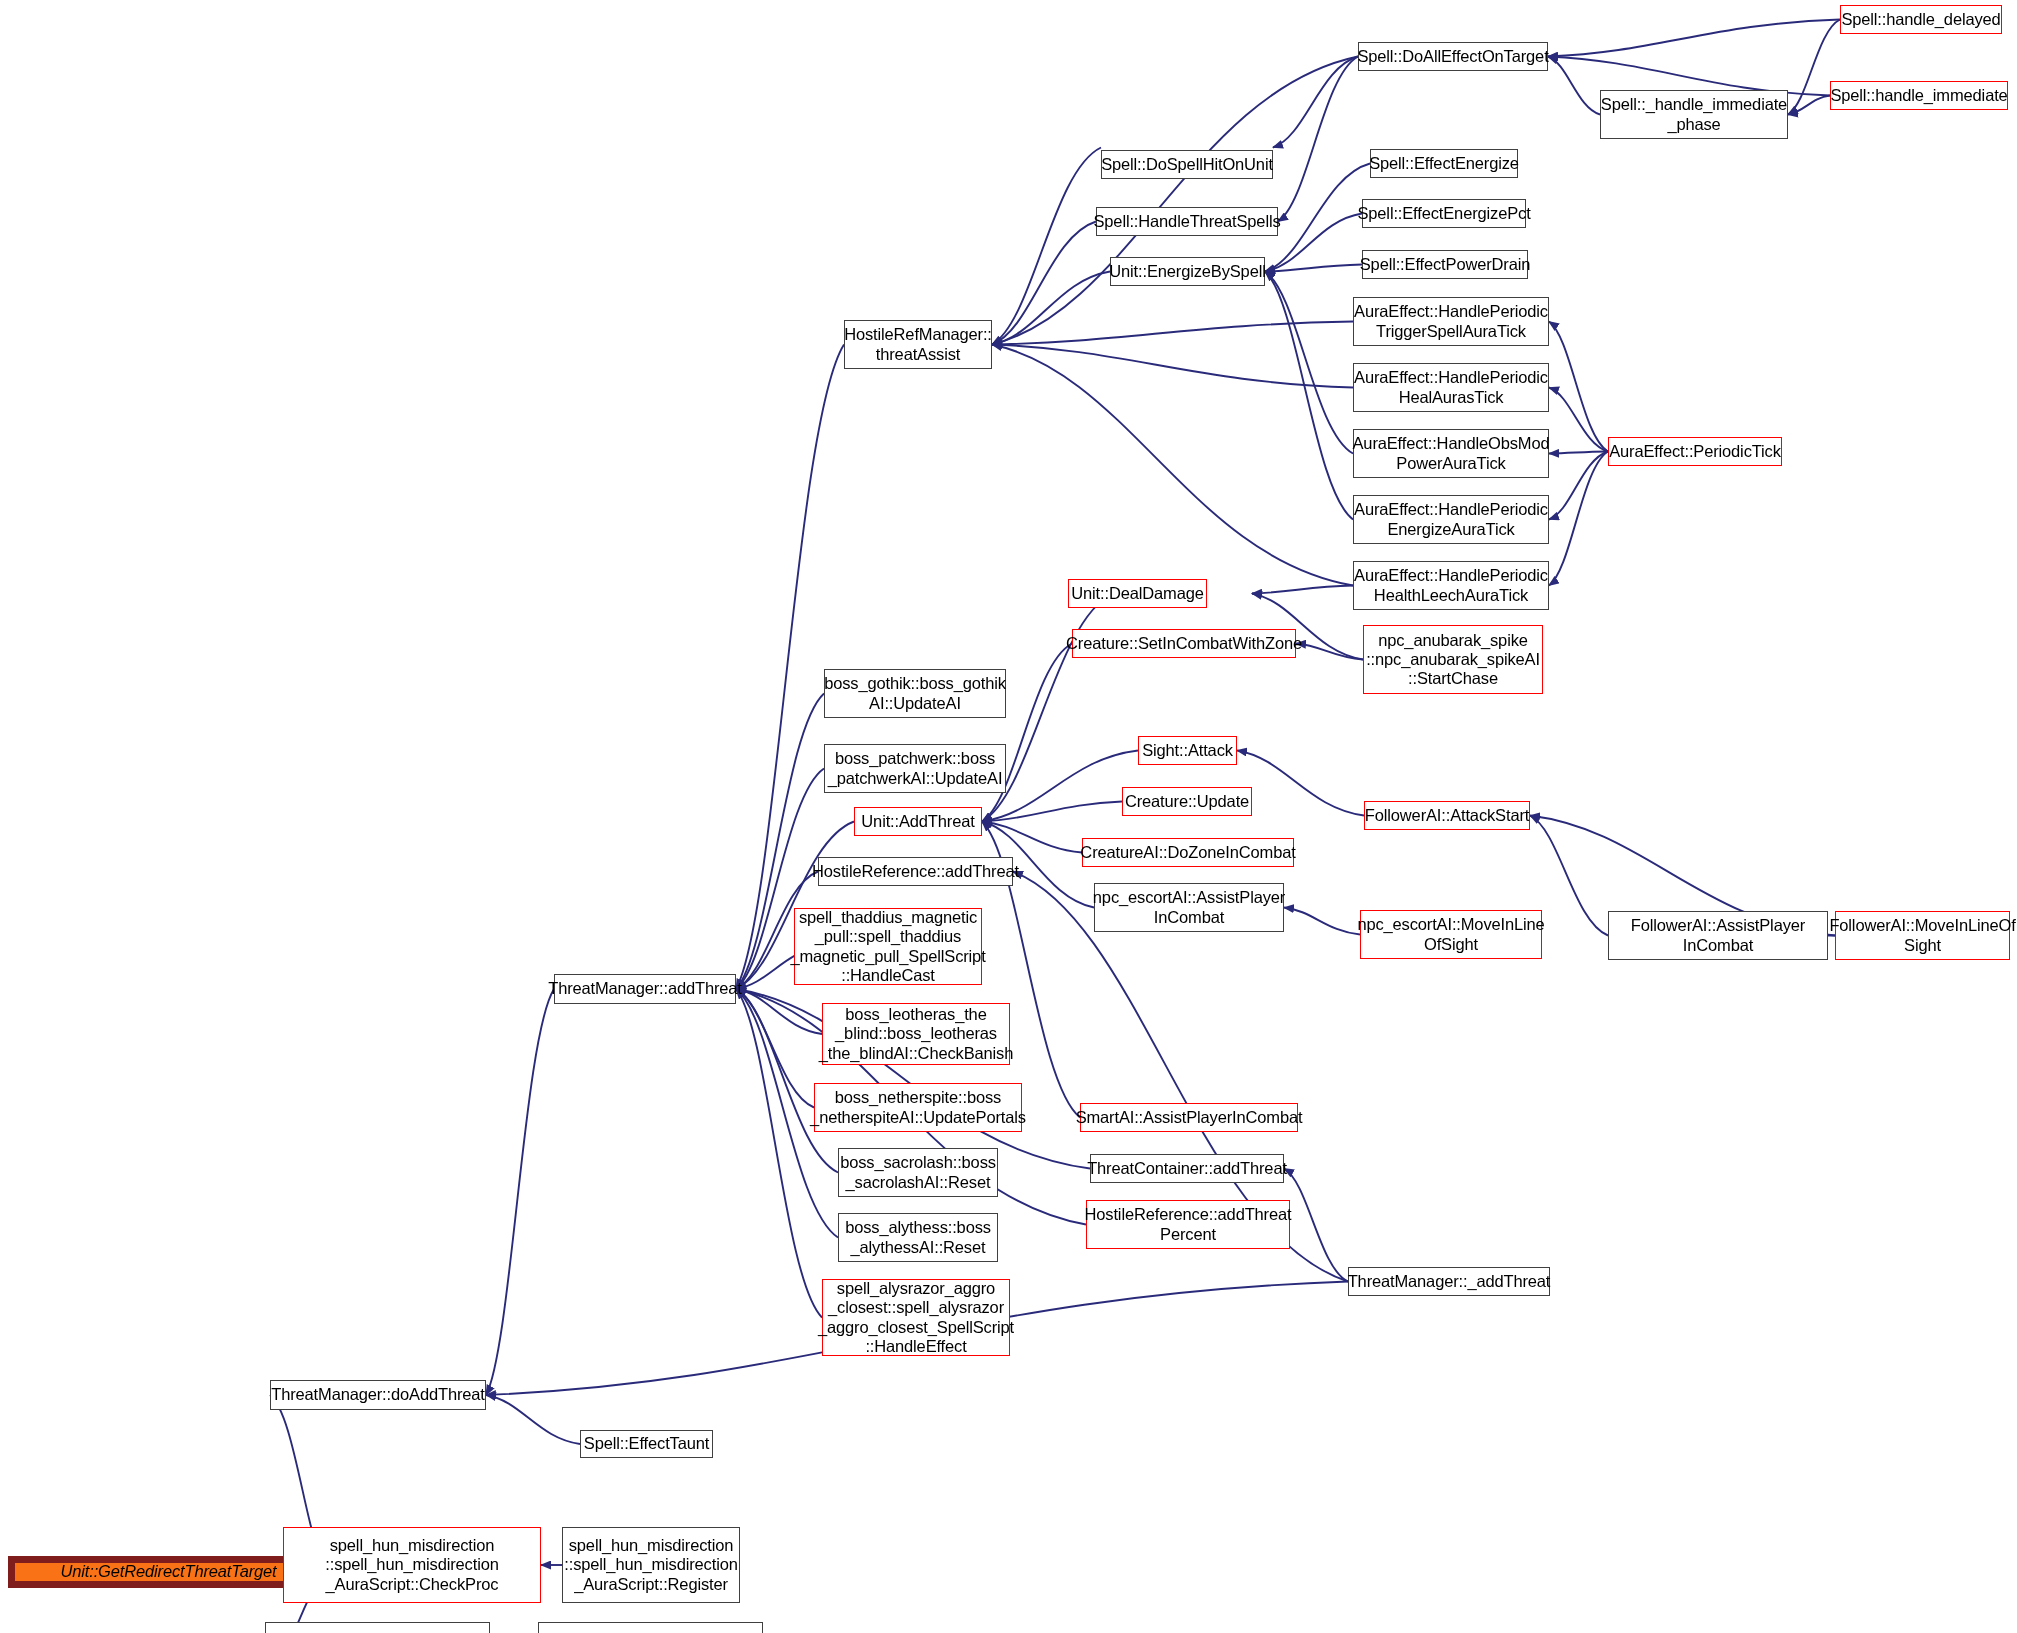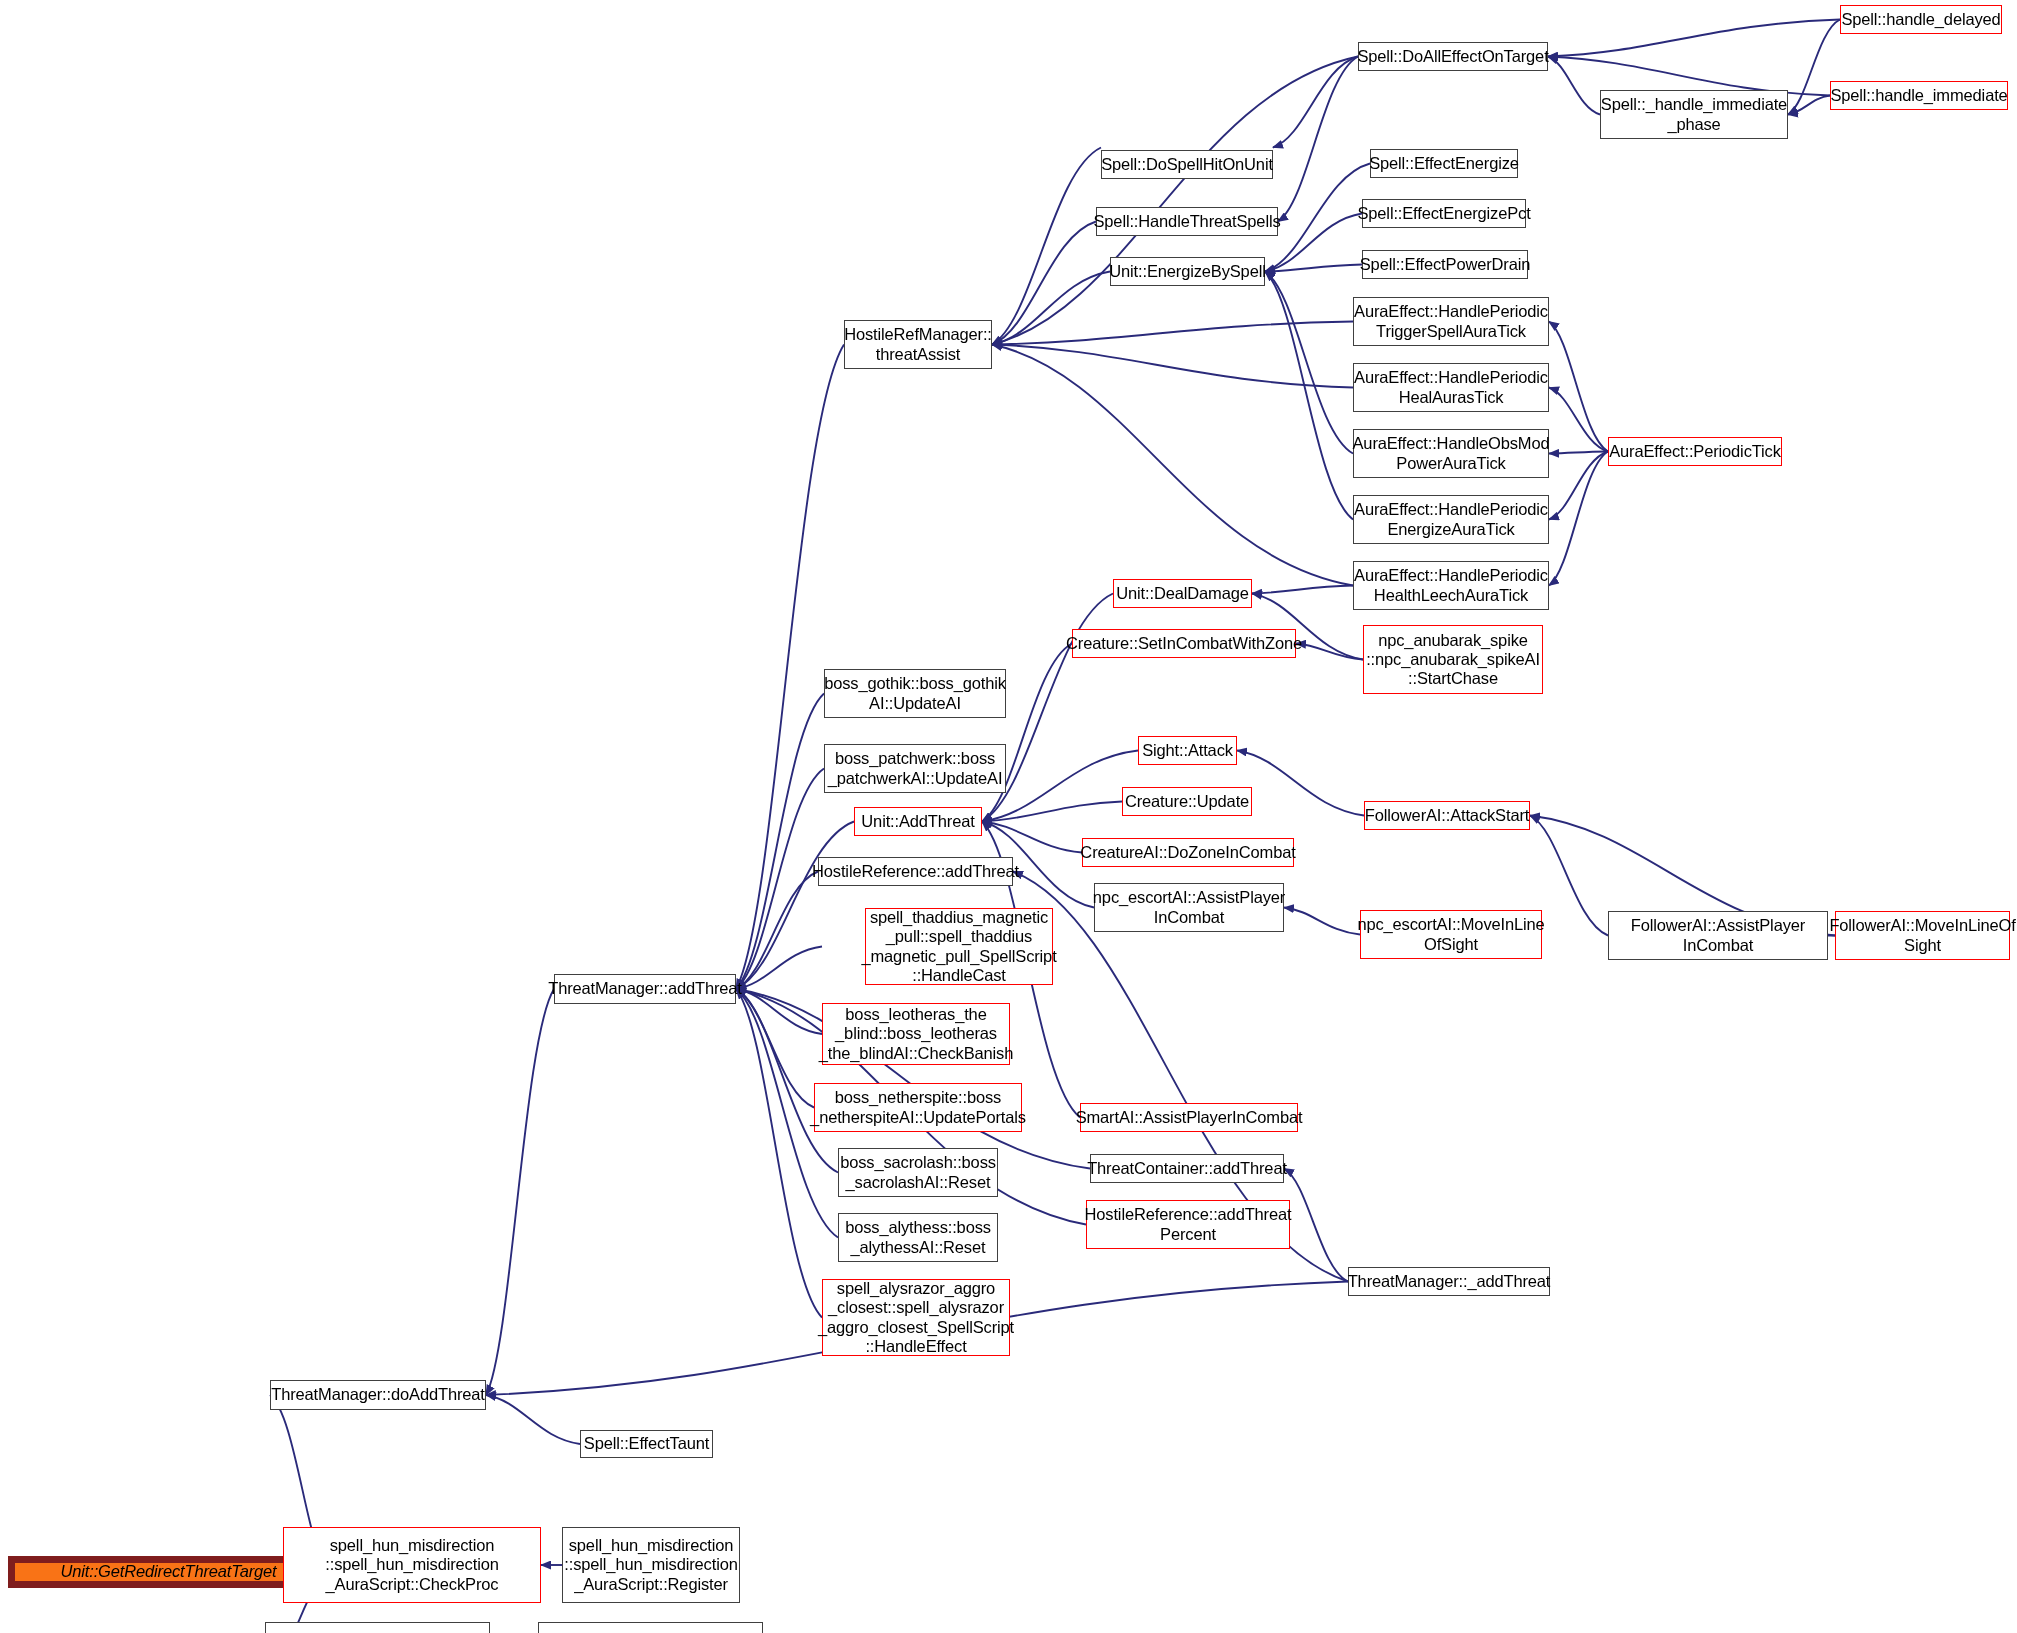--- a/index.html
+++ b/index.html
@@ -135,21 +135,21 @@
 ::Register</div>
       <div class="node" style="left: 270px; top: 1380px; width: 216px; height: 30px;">ThreatManager::doAddThreat</div>
       <div class="node" style="left: 580px; top: 1430px; width: 133px; height: 28px;">Spell::EffectTaunt</div>
       <div class="node" style="left: 554px; top: 974px; width: 182px; height: 30px;">ThreatManager::addThreat</div>
       <div class="node" style="left: 824px; top: 669px; width: 182px; height: 49px;">boss_gothik::boss_gothik
 AI::UpdateAI</div>
       <div class="node" style="left: 824px; top: 744px; width: 182px; height: 49px;">boss_patchwerk::boss
 _patchwerkAI::UpdateAI</div>
       <div class="node red" style="left: 854px; top: 807px; width: 128px; height: 29px;">Unit::AddThreat</div>
       <div class="node" style="left: 818px; top: 857px; width: 195px; height: 29px;">HostileReference::addThreat</div>
-      <div class="node red" style="left: 865px; top: 908px; width: 188px; height: 77px;">spell_thaddius_magnetic
+      <div class="node red" style="left: 794px; top: 908px; width: 188px; height: 77px;">spell_thaddius_magnetic
 _pull::spell_thaddius
 _magnetic_pull_SpellScript
 ::HandleCast</div>
       <div class="node red" style="left: 822px; top: 1003px; width: 188px; height: 62px;">boss_leotheras_the
 _blind::boss_leotheras
 _the_blindAI::CheckBanish</div>
       <div class="node red" style="left: 814px; top: 1083px; width: 208px; height: 49px;">boss_netherspite::boss
 _netherspiteAI::UpdatePortals</div>
       <div class="node" style="left: 838px; top: 1148px; width: 160px; height: 49px;">boss_sacrolash::boss
 _sacrolashAI::Reset</div>
@@ -176,21 +176,21 @@
 TriggerSpellAuraTick</div>
       <div class="node" style="left: 1353px; top: 363px; width: 196px; height: 49px;">AuraEffect::HandlePeriodic
 HealAurasTick</div>
       <div class="node" style="left: 1353px; top: 429px; width: 196px; height: 49px;">AuraEffect::HandleObsMod
 PowerAuraTick</div>
       <div class="node" style="left: 1353px; top: 495px; width: 196px; height: 49px;">AuraEffect::HandlePeriodic
 EnergizeAuraTick</div>
       <div class="node" style="left: 1353px; top: 561px; width: 196px; height: 49px;">AuraEffect::HandlePeriodic
 HealthLeechAuraTick</div>
       <div class="node red" style="left: 1608px; top: 437px; width: 174px; height: 29px;">AuraEffect::PeriodicTick</div>
-      <div class="node red" style="left: 1113px; top: 579px; width: 139px; height: 29px;">Unit::DealDamage</div>
+      <div class="node red" style="left: 1068px; top: 579px; width: 139px; height: 29px;">Unit::DealDamage</div>
       <div class="node red" style="left: 1072px; top: 629px; width: 224px; height: 29px;">Creature::SetInCombatWithZone</div>
       <div class="node red" style="left: 1363px; top: 625px; width: 180px; height: 69px;">npc_anubarak_spike
 ::npc_anubarak_spikeAI
 ::StartChase</div>
       <div class="node red" style="left: 1138px; top: 736px; width: 99px; height: 29px;">Sight::Attack</div>
       <div class="node red" style="left: 1122px; top: 787px; width: 130px; height: 29px;">Creature::Update</div>
       <div class="node red" style="left: 1082px; top: 838px; width: 212px; height: 29px;">CreatureAI::DoZoneInCombat</div>
       <div class="node red" style="left: 1364px; top: 801px; width: 166px; height: 29px;">FollowerAI::AttackStart</div>
       <div class="node" style="left: 1094px; top: 883px; width: 190px; height: 49px;">npc_escortAI::AssistPlayer
 InCombat</div>

